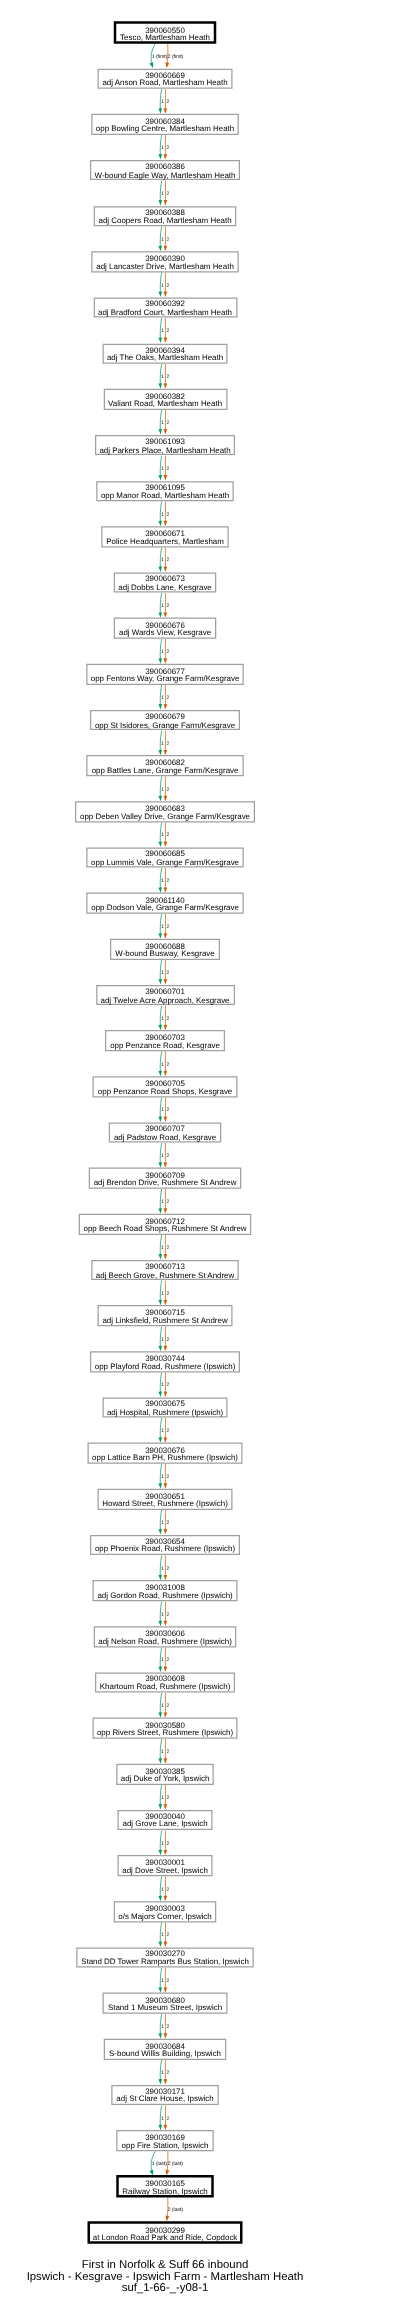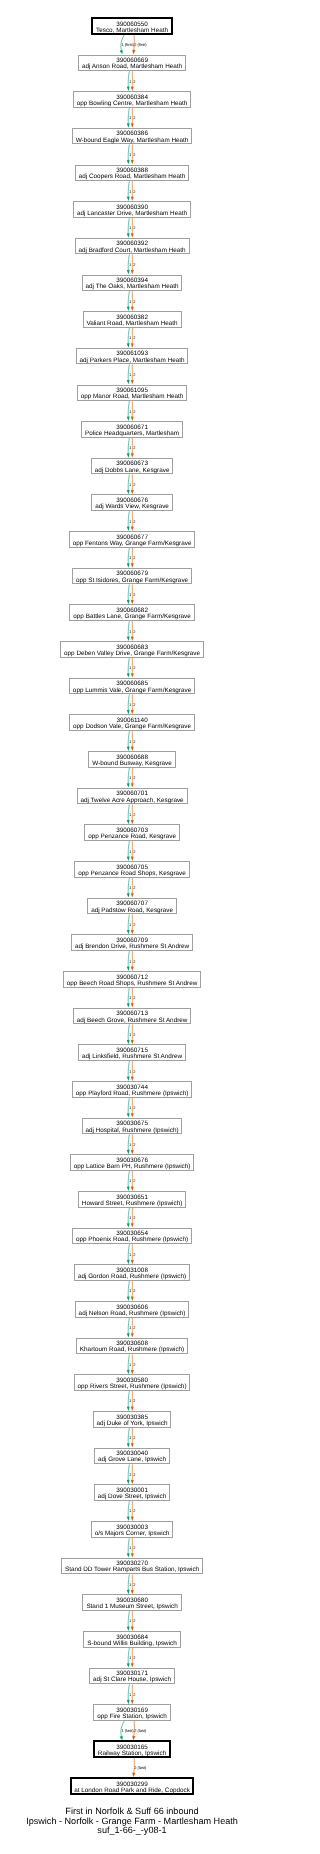--- a/index.html
+++ b/index.html
@@ -505,16 +505,16 @@
         <span class="nid">390030165</span>
         <span class="nname">Railway Station, Ipswich</span>
       </div>
       <div class="node terminus" style="left: 69.6063px; top: 1777.07px; width: 124.888px; height: 17.8px;">
         <span class="nid">390030299</span>
         <span class="nname">at London Road Park and Ride, Copdock</span>
       </div>
     </div>
   <div id="title" style="top: 1807.3px;">
     <div>First in Norfolk &amp; Suff 66 inbound</div>
-    <div>Ipswich - Norfolk - Grange Farm - Martlesham Heath</div>
+    <div>Ipswich - Kesgrave - Ipswich Farm - Martlesham Heath</div>
     <div>suf_1-66-_-y08-1</div>
   </div>
 </div>
 
 </body></html>

